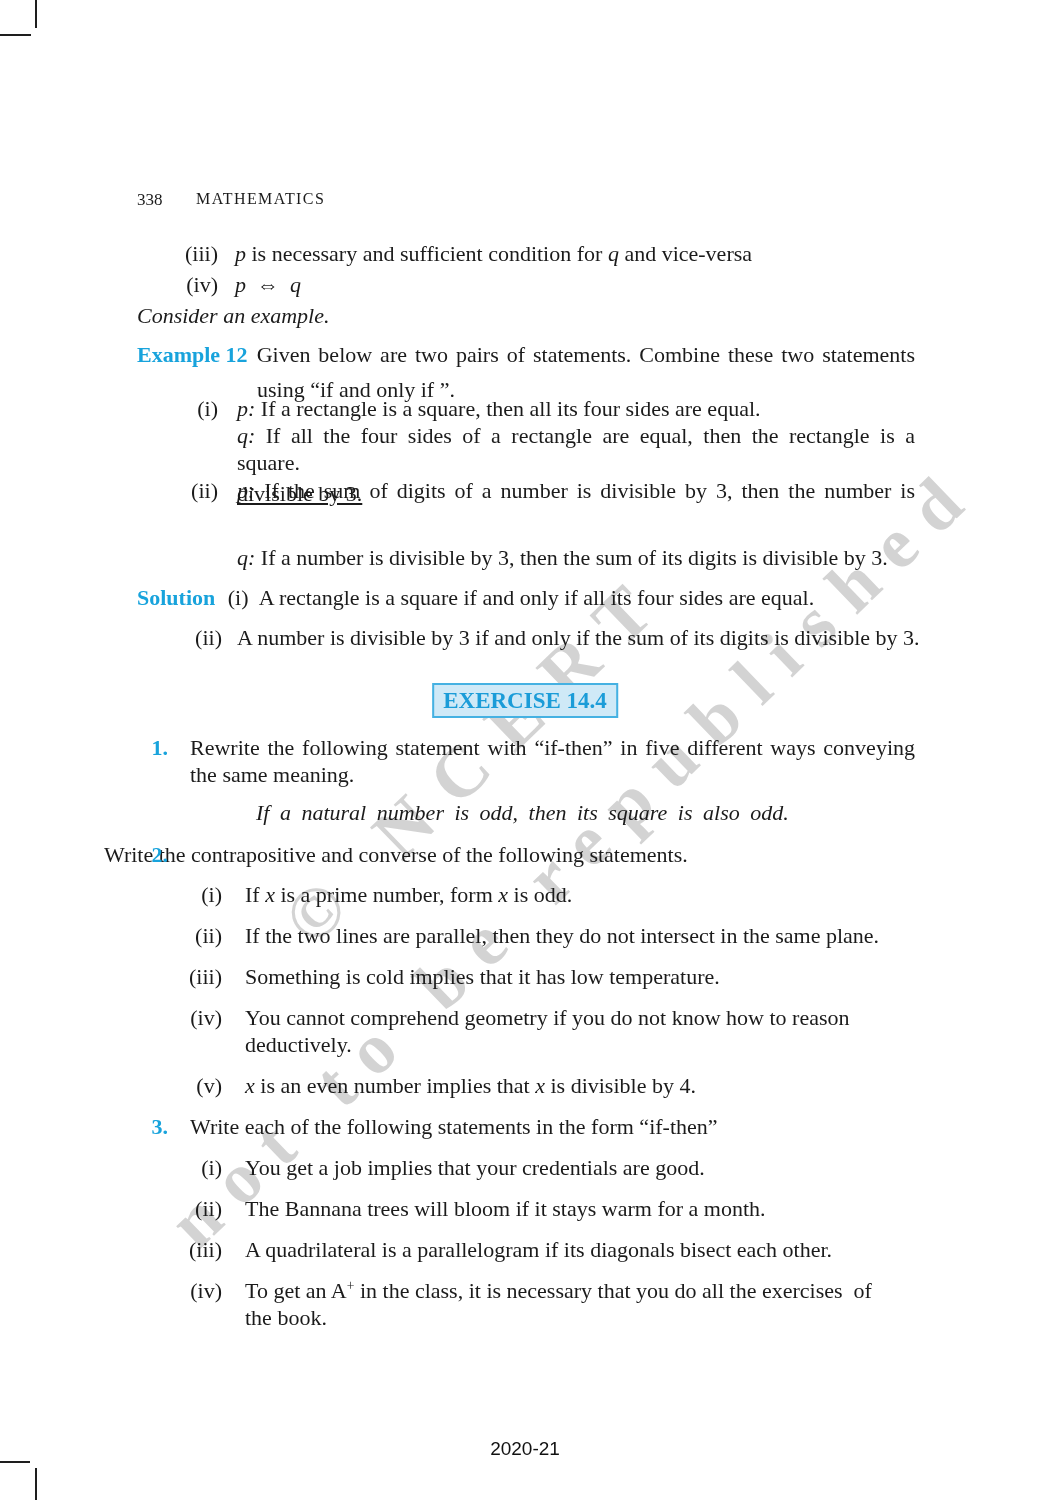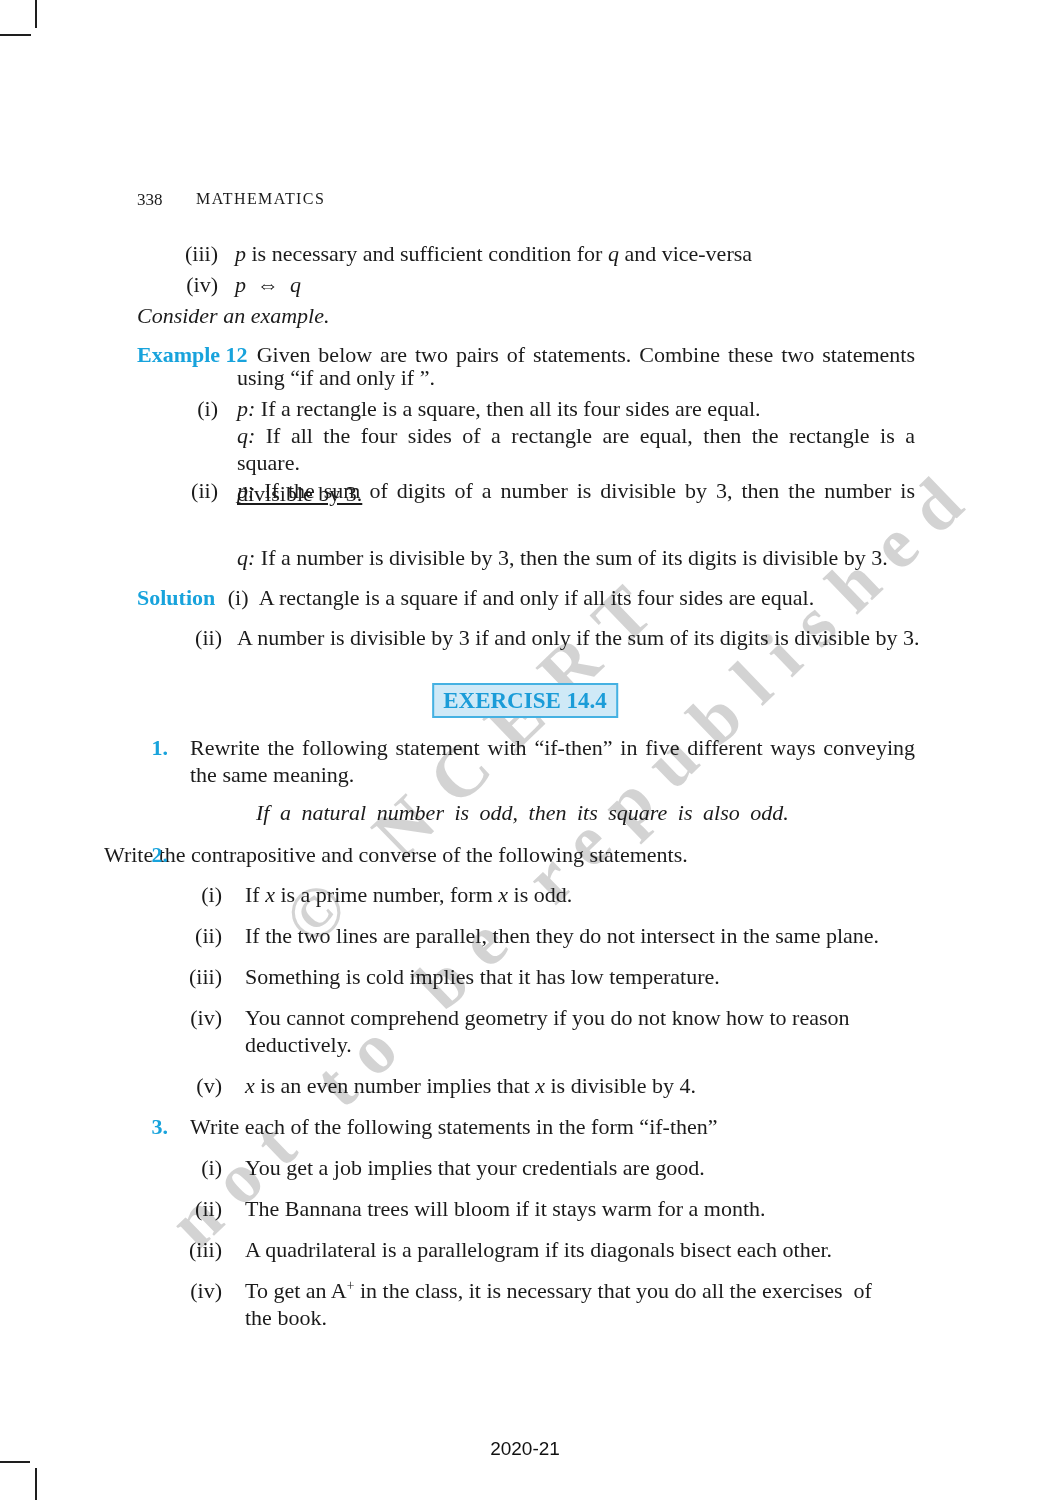--- a/index.html
+++ b/index.html
@@ -62,21 +62,21 @@
   <span class="txt pre" style="margin-left:235px;"><span class="it">p</span><span>  ⇔  </span><span class="it">q</span></span>
 </div>
 <div class="ln" style="top:302px;font-style:italic;">
   <span class="txt" style="margin-left:137px;">Consider an example.</span>
 </div>
 
 <div class="ln" style="top:341px;left:137px;width:778px;display:flex;">
   <span class="blue">Example 12</span>
   <span class="txt jl" style="flex:1;margin-left:9px;">Given below are two pairs of statements. Combine these two statements</span>
 </div>
-<div class="ln" style="top:364px;">
+<div class="ln" style="top:376px;padding-left:20px;">
   <span class="txt pre" style="margin-left:237px;">using “if and only if ”.</span>
 </div>
 <div class="ln" style="top:395px;">
   <span class="lbl" style="left:160px;width:58px;">(i)</span>
   <span class="txt" style="margin-left:237px;"><span class="it">p: </span><span>If a rectangle is a square, then all its four sides are equal.</span></span>
 </div>
 <div class="ln" style="top:422px;">
   <span class="txt jl" style="margin-left:237px;width:678px;"><span class="it">q: </span><span>If all the four sides of a rectangle are equal, then the rectangle is a</span></span>
 </div>
 <div class="ln" style="top:449px;">

